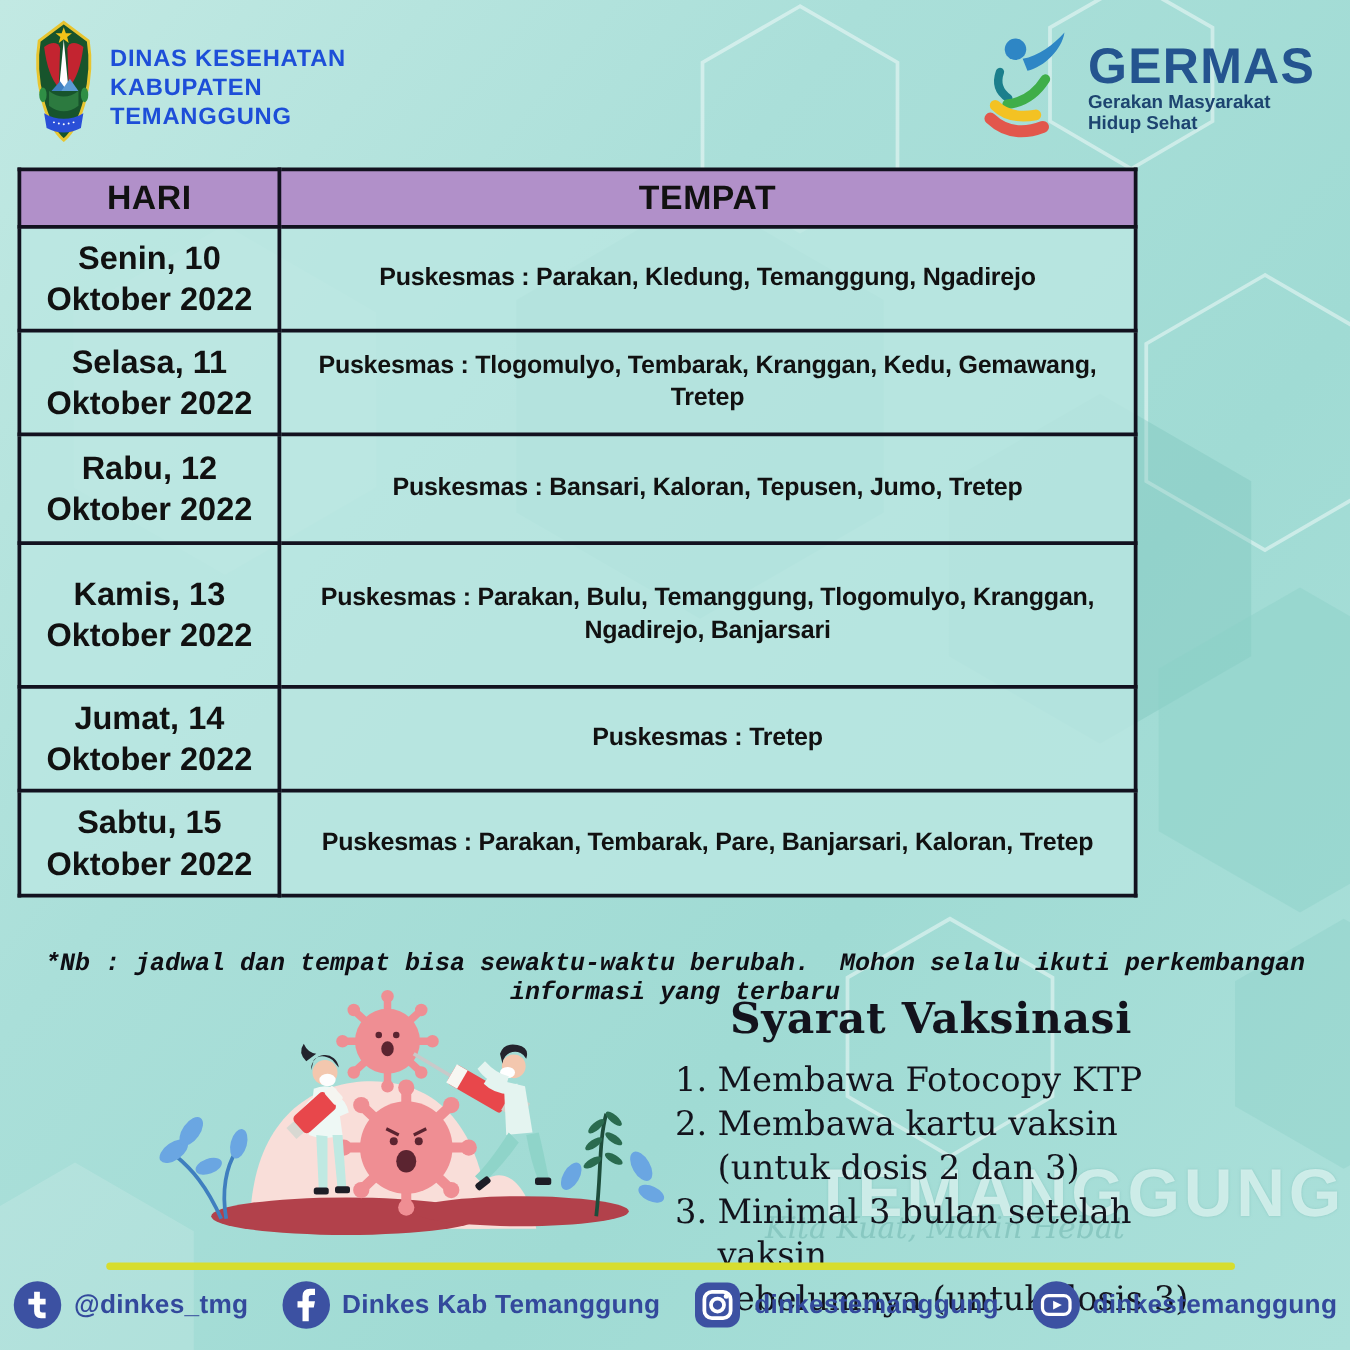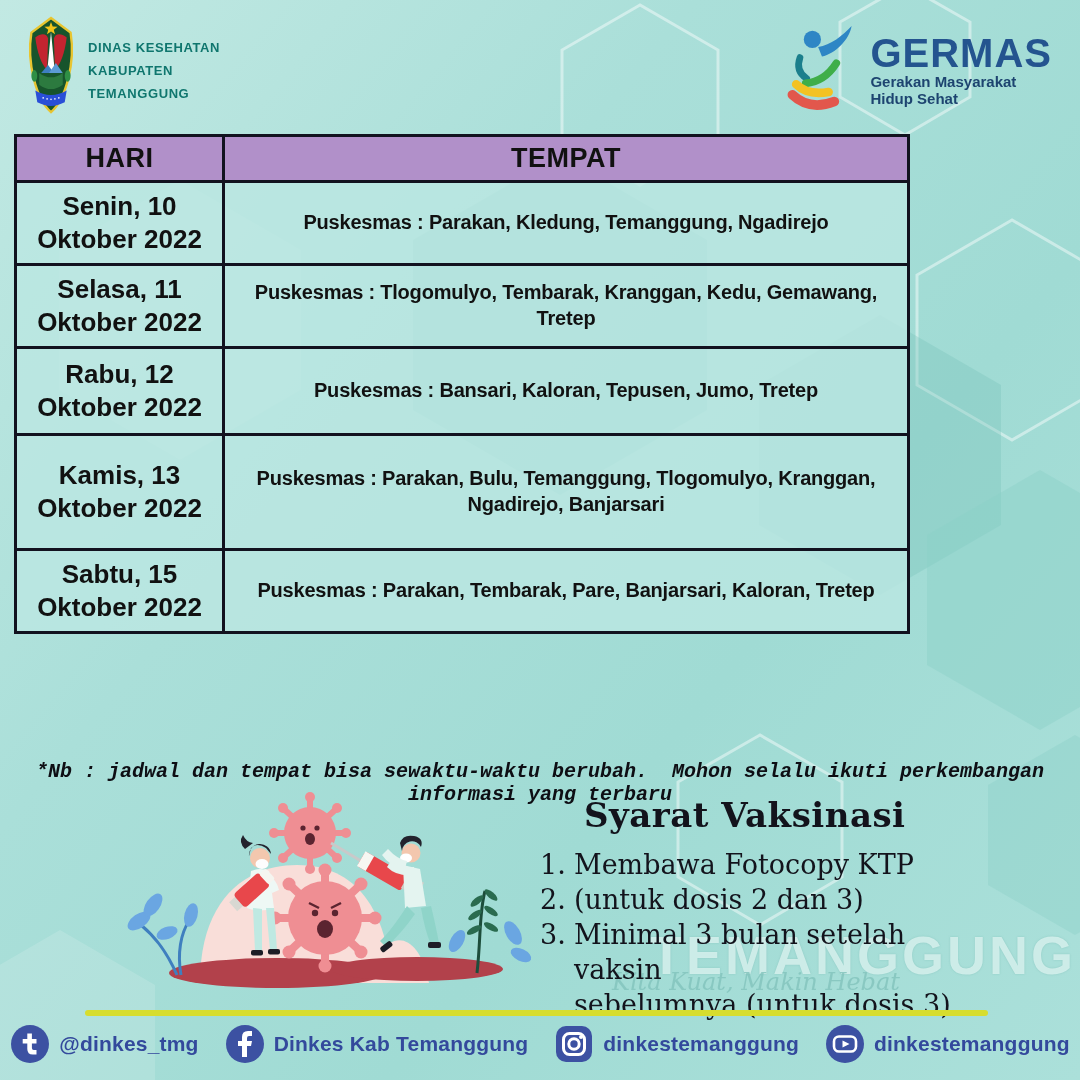--- a/index.html
+++ b/index.html
@@ -5,21 +5,21 @@
   html,body{margin:0;padding:0;}
   body{
     width:1080px;height:1080px;position:relative;overflow:hidden;
     font-family:"Liberation Sans",sans-serif;color:#111;
     background:linear-gradient(130deg,#c2e9e3 0%,#aadfd9 35%,#a0dbd4 65%,#abe0da 100%);
   }
   .abs{position:absolute;}
   
   #hexbg{position:absolute;inset:0;}
   
-  .org-text{left:88px;top:36px;font-weight:bold;font-size:13px;line-height:23px;letter-spacing:.6px;color:#0f766e;}
+  .org-text{left:88px;top:36px;font-weight:bold;font-size:19px;line-height:23px;letter-spacing:.6px;color:#1d4ed8;}
   .germas{right:28px;top:22px;display:flex;align-items:center;gap:6px;}
   .germas-title{font-weight:bold;font-size:40px;letter-spacing:1px;color:#24548f;line-height:40px;}
   .germas-sub{font-weight:bold;font-size:15px;line-height:17px;color:#1d4470;}
   
   .sched-wrap{left:14px;top:134px;width:896px;}
   table.sched{border-collapse:collapse;width:100%;table-layout:fixed;}
   table.sched th,table.sched td{border:3px solid #12121f;text-align:center;vertical-align:middle;padding:0 10px;}
   table.sched th{background:#b190c9;font-size:27px;font-weight:bold;height:43px;letter-spacing:.5px;}
   table.sched td{background:rgba(187,231,226,.82);font-weight:bold;line-height:1.28;}
   td.day{font-size:26px;}
@@ -138,20 +138,24 @@
       </tr>
       <tr>
         <td class="day">Rabu, 12 Oktober 2022</td>
         <td class="place">Puskesmas : Bansari, Kaloran, Tepusen, Jumo, Tretep</td>
       </tr>
       <tr>
         <td class="day">Kamis, 13 Oktober 2022</td>
         <td class="place">Puskesmas : Parakan, Bulu, Temanggung, Tlogomulyo, Kranggan, Ngadirejo, Banjarsari</td>
       </tr>
       <tr>
+        <td class="day">Jumat, 14 Oktober 2022</td>
+        <td class="place">Puskesmas : Tretep</td>
+      </tr>
+      <tr>
         <td class="day">Sabtu, 15 Oktober 2022</td>
         <td class="place">Puskesmas : Parakan, Tembarak, Pare, Banjarsari, Kaloran, Tretep</td>
       </tr>
     </tbody>
   </table>
 </div>
 
 <div class="abs note">*Nb : jadwal dan tempat bisa sewaktu-waktu berubah.  Mohon selalu ikuti perkembangan informasi yang terbaru</div>
 
 <div class="abs watermark">TEMANGGUNG</div>
@@ -302,20 +306,21 @@
   <div class="syarat-list">
     <div class="syarat-item">
       <span class="syarat-num">1.</span>
       <span class="syarat-lines">
           <span>Membawa Fotocopy KTP</span>
         </span>
     </div>
     <div class="syarat-item">
       <span class="syarat-num">2.</span>
       <span class="syarat-lines">
+        <span>Membawa kartu vaksin</span>
         <span>(untuk dosis 2 dan 3)</span>
       </span>
     </div>
     <div class="syarat-item">
       <span class="syarat-num">3.</span>
       <span class="syarat-lines">
         <span>Minimal 3 bulan setelah vaksin</span>
         <span>sebelumnya (untuk dosis 3)</span>
       </span>
     </div>

